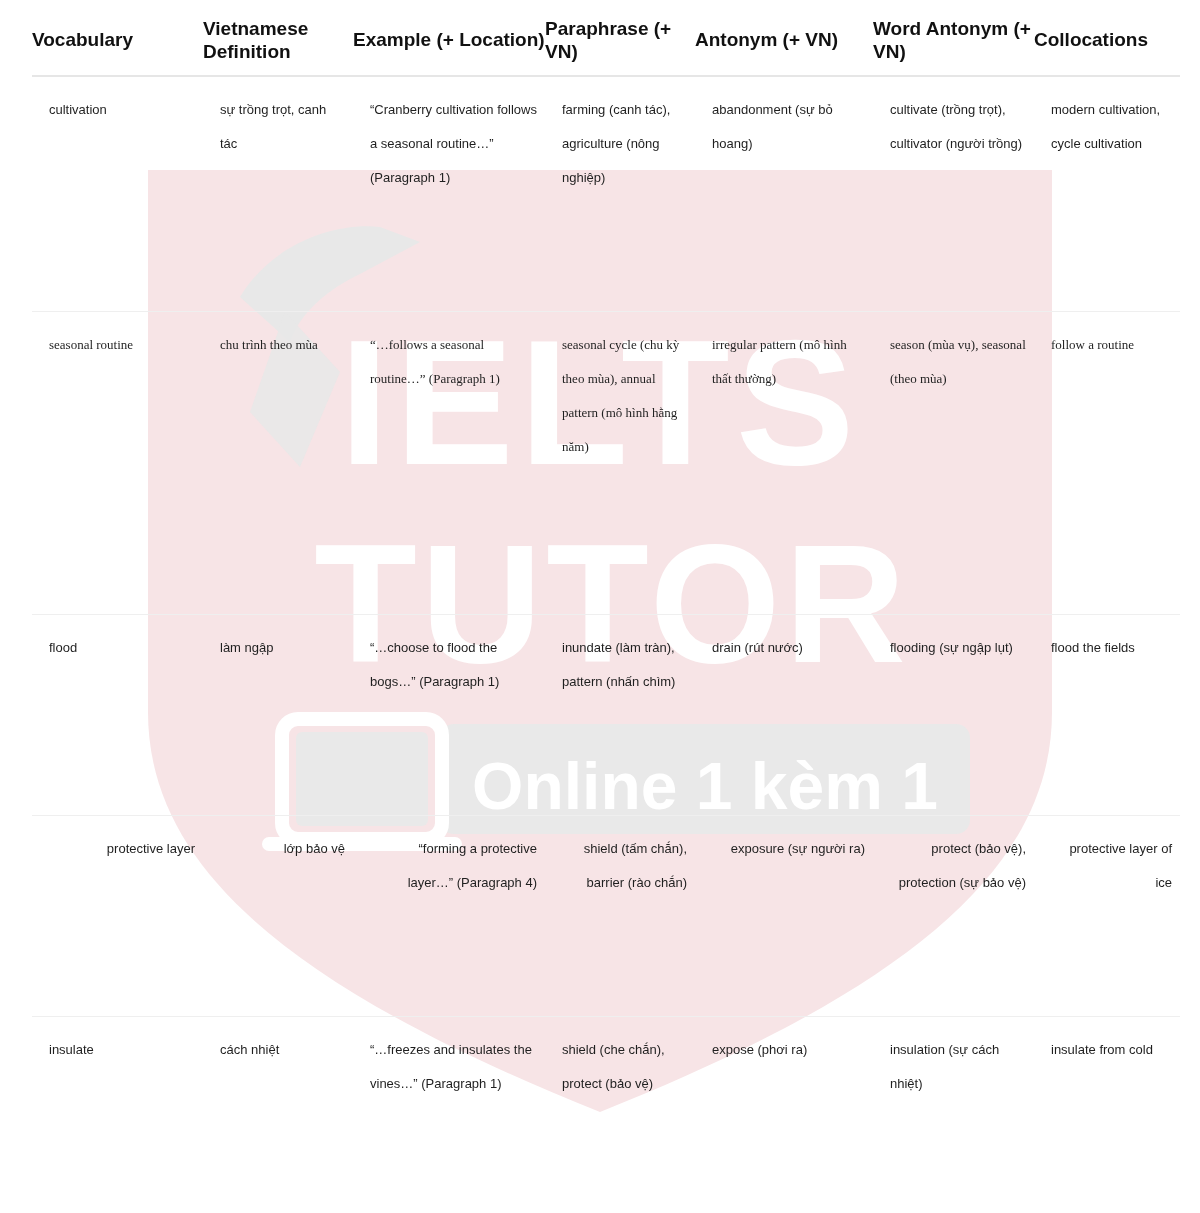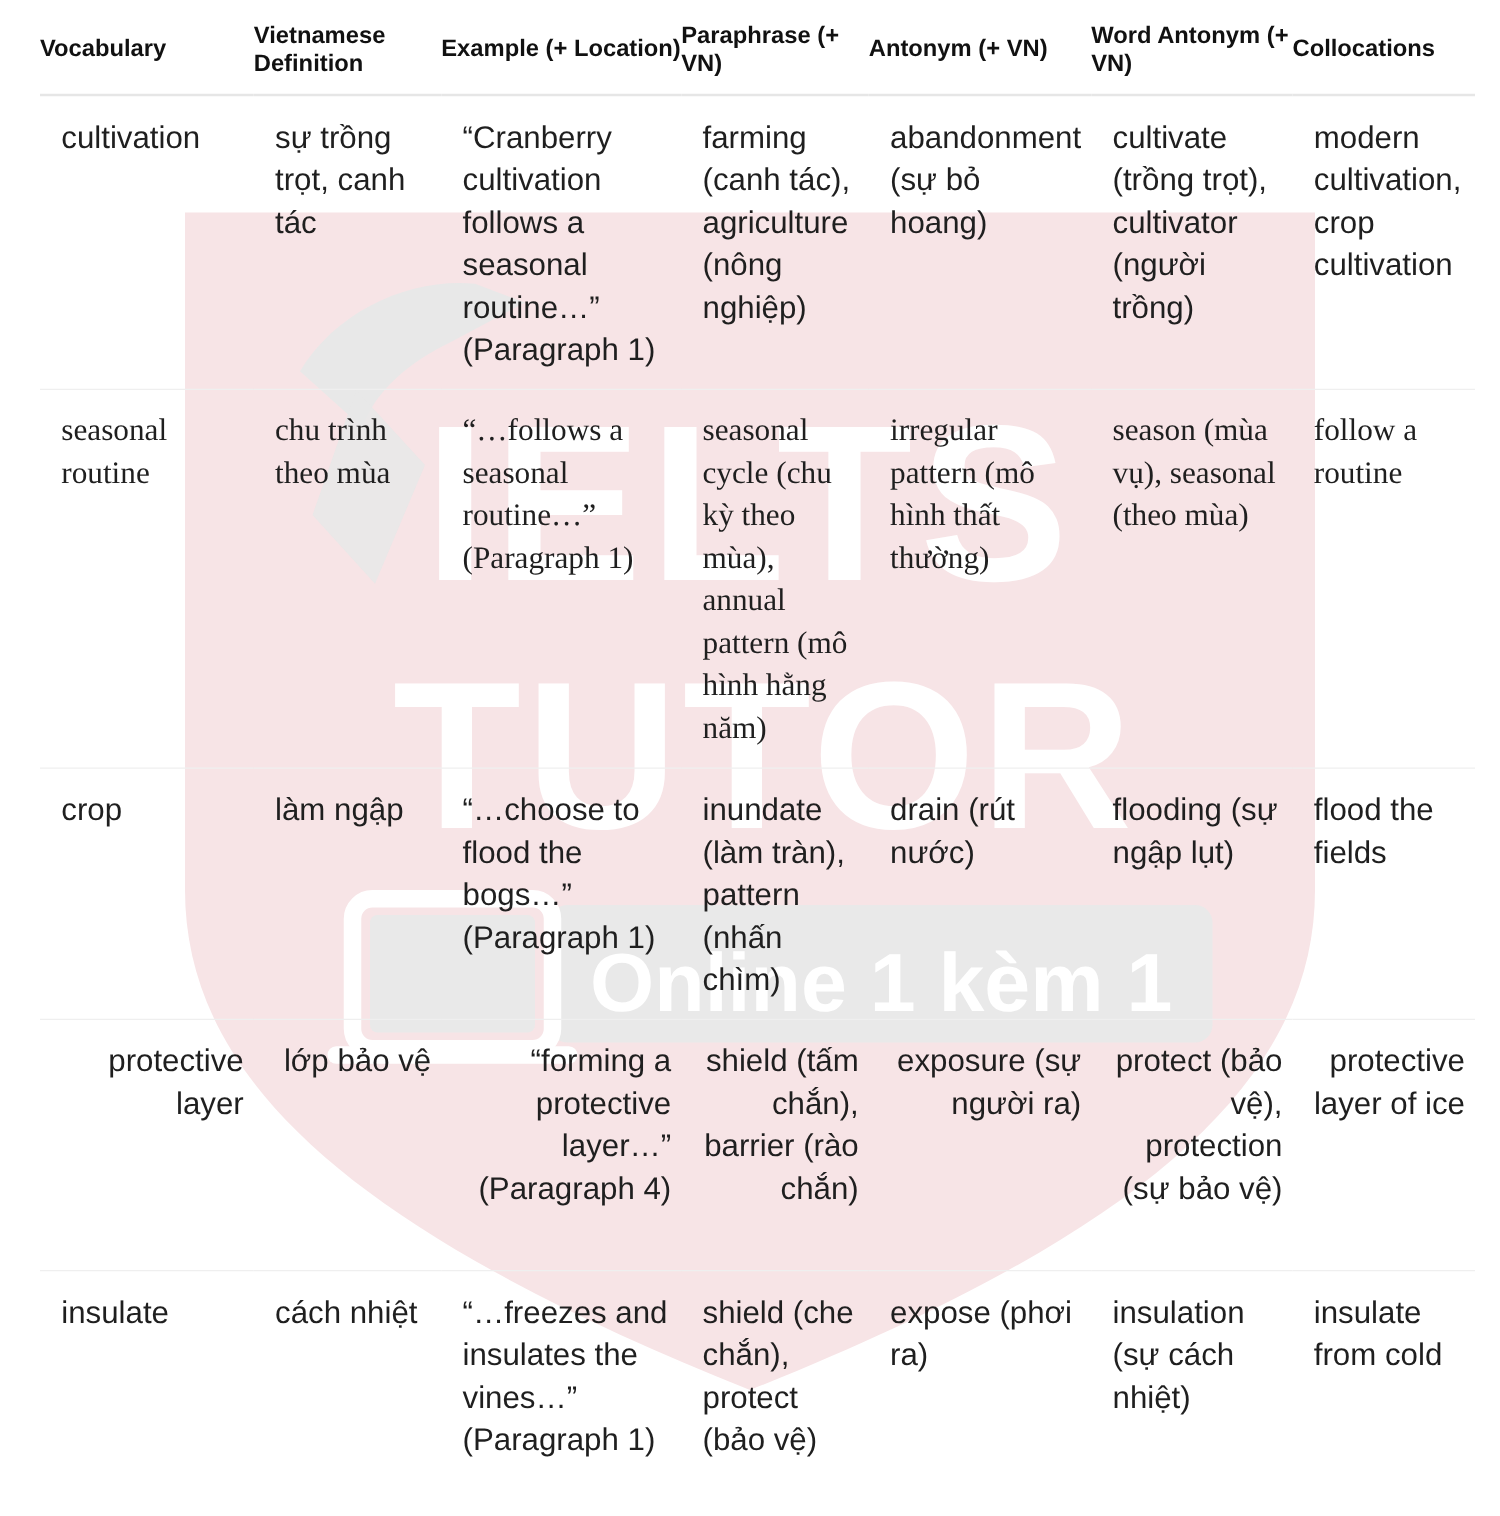--- a/index.html
+++ b/index.html
@@ -65,21 +65,21 @@
     line-height: 23px;
     text-align: left;
     vertical-align: middle;
     height: 75px;
     padding: 0 0 0 0;
     border-bottom: 2px solid #e6e6e6;
     color: #111111;
   }
   .vocab-table th .th-inner { display: block; padding-top: 4px; }
   .vocab-table td {
-    font-size: 25px;
+    font-size: 13px;
     line-height: 34px;
     vertical-align: top;
     padding: 0;
     border-bottom: 1px solid #efefef;
     color: #1f1f1f;
   }
   .vocab-table td .cell {
     display: block;
     padding-left: 17px;
     padding-right: 8px;
@@ -183,21 +183,21 @@
         <td>
             <span class="cell">farming (canh tác), agriculture (nông nghiệp)</span>
           </td>
         <td>
             <span class="cell">abandonment (sự bỏ hoang)</span>
           </td>
         <td>
             <span class="cell">cultivate (trồng trọt), cultivator (người trồng)</span>
           </td>
         <td>
-            <span class="cell">modern cultivation, crop cultivation</span>
+            <span class="cell">modern cultivation, cycle cultivation</span>
           </td>
       </tr>
       <tr class="row-1">
         <td>
             <span class="cell">seasonal routine</span>
           </td>
         <td>
             <span class="cell">chu trình theo mùa</span>
           </td>
         <td>
@@ -211,21 +211,21 @@
           </td>
         <td>
             <span class="cell">season (mùa vụ), seasonal (theo mùa)</span>
           </td>
         <td>
             <span class="cell">follow a routine</span>
           </td>
       </tr>
       <tr class="row-2">
         <td>
-            <span class="cell">crop</span>
+            <span class="cell">flood</span>
           </td>
         <td>
             <span class="cell">làm ngập</span>
           </td>
         <td>
             <span class="cell">“…choose to flood the bogs…” (Paragraph 1)</span>
           </td>
         <td>
             <span class="cell">inundate (làm tràn), pattern (nhấn chìm)</span>
           </td>

